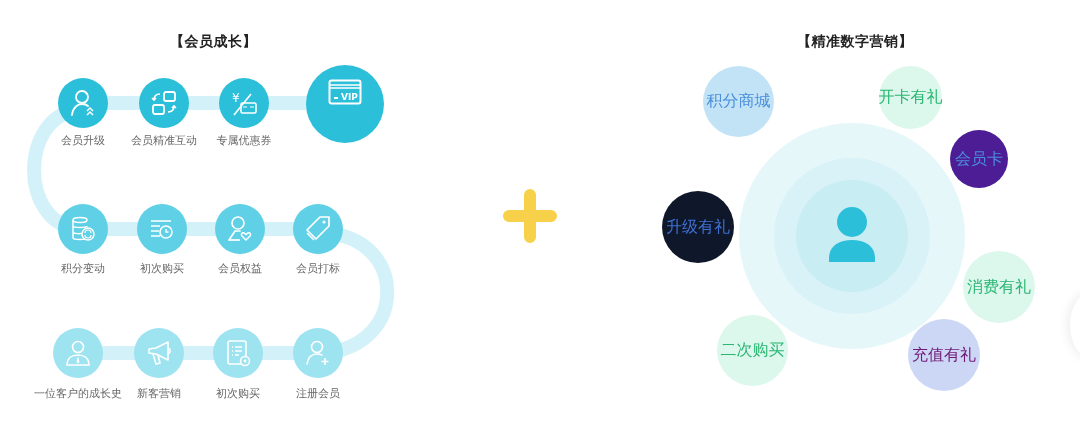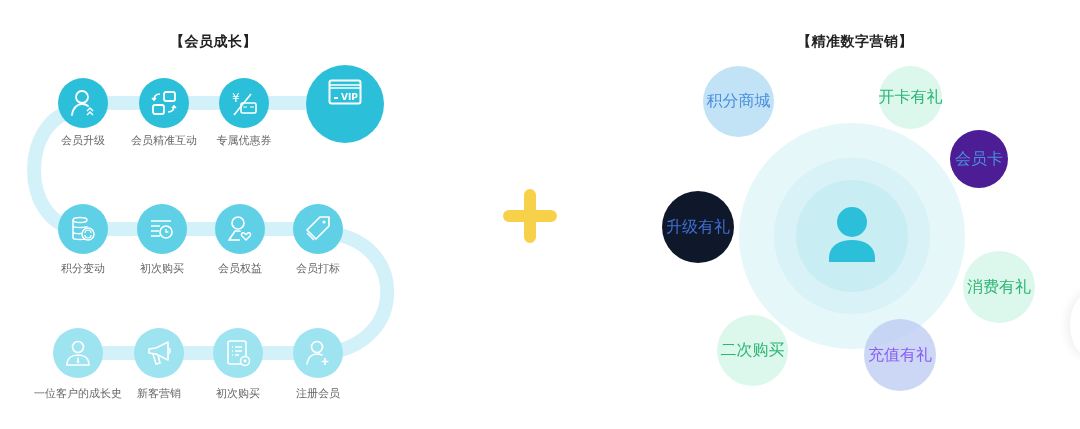--- a/index.html
+++ b/index.html
@@ -164,15 +164,15 @@
   <circle cx="25" cy="16" r="15" fill="#2bbfd9"></circle>
   <path d="M2 56 L2 52 C2 40 12 34 25 34 C38 34 48 40 48 52 L48 56 Z" fill="#2bbfd9"></path>
 </svg>
 
 <div class="bubble" style="left:703px; top:66px; width:71px; height:71px; background:#c2e3f6; color:#4a8fdc;">积分商城</div>
 <div class="bubble" style="left:879px; top:66px; width:63px; height:63px; background:#dcf7ec; color:#2bb673;">开卡有礼</div>
 <div class="bubble" style="left:950px; top:130px; width:58px; height:58px; background:#4c1d95; color:#4a8fdc;">会员卡</div>
 <div class="bubble" style="left:662px; top:191px; width:72px; height:72px; background:#0f172a; color:#3f6fd1;">升级有礼</div>
 <div class="bubble" style="left:963px; top:251px; width:72px; height:72px; background:#dcf7ec; color:#2bb673;">消费有礼</div>
 <div class="bubble" style="left:717px; top:315px; width:71px; height:71px; background:#dcf7ec; color:#2bb673;">二次购买</div>
-<div class="bubble" style="left:864px; top:319px; width:72px; height:72px; background:rgba(190,204,244,0.78); color:#8b5cf6;">充值有礼</div>
+<div class="bubble" style="left:908px; top:319px; width:72px; height:72px; background:rgba(190,204,244,0.78); color:#701a75;">充值有礼</div>
 
 <div class="edge-shadow"></div>
 
 </body></html>

